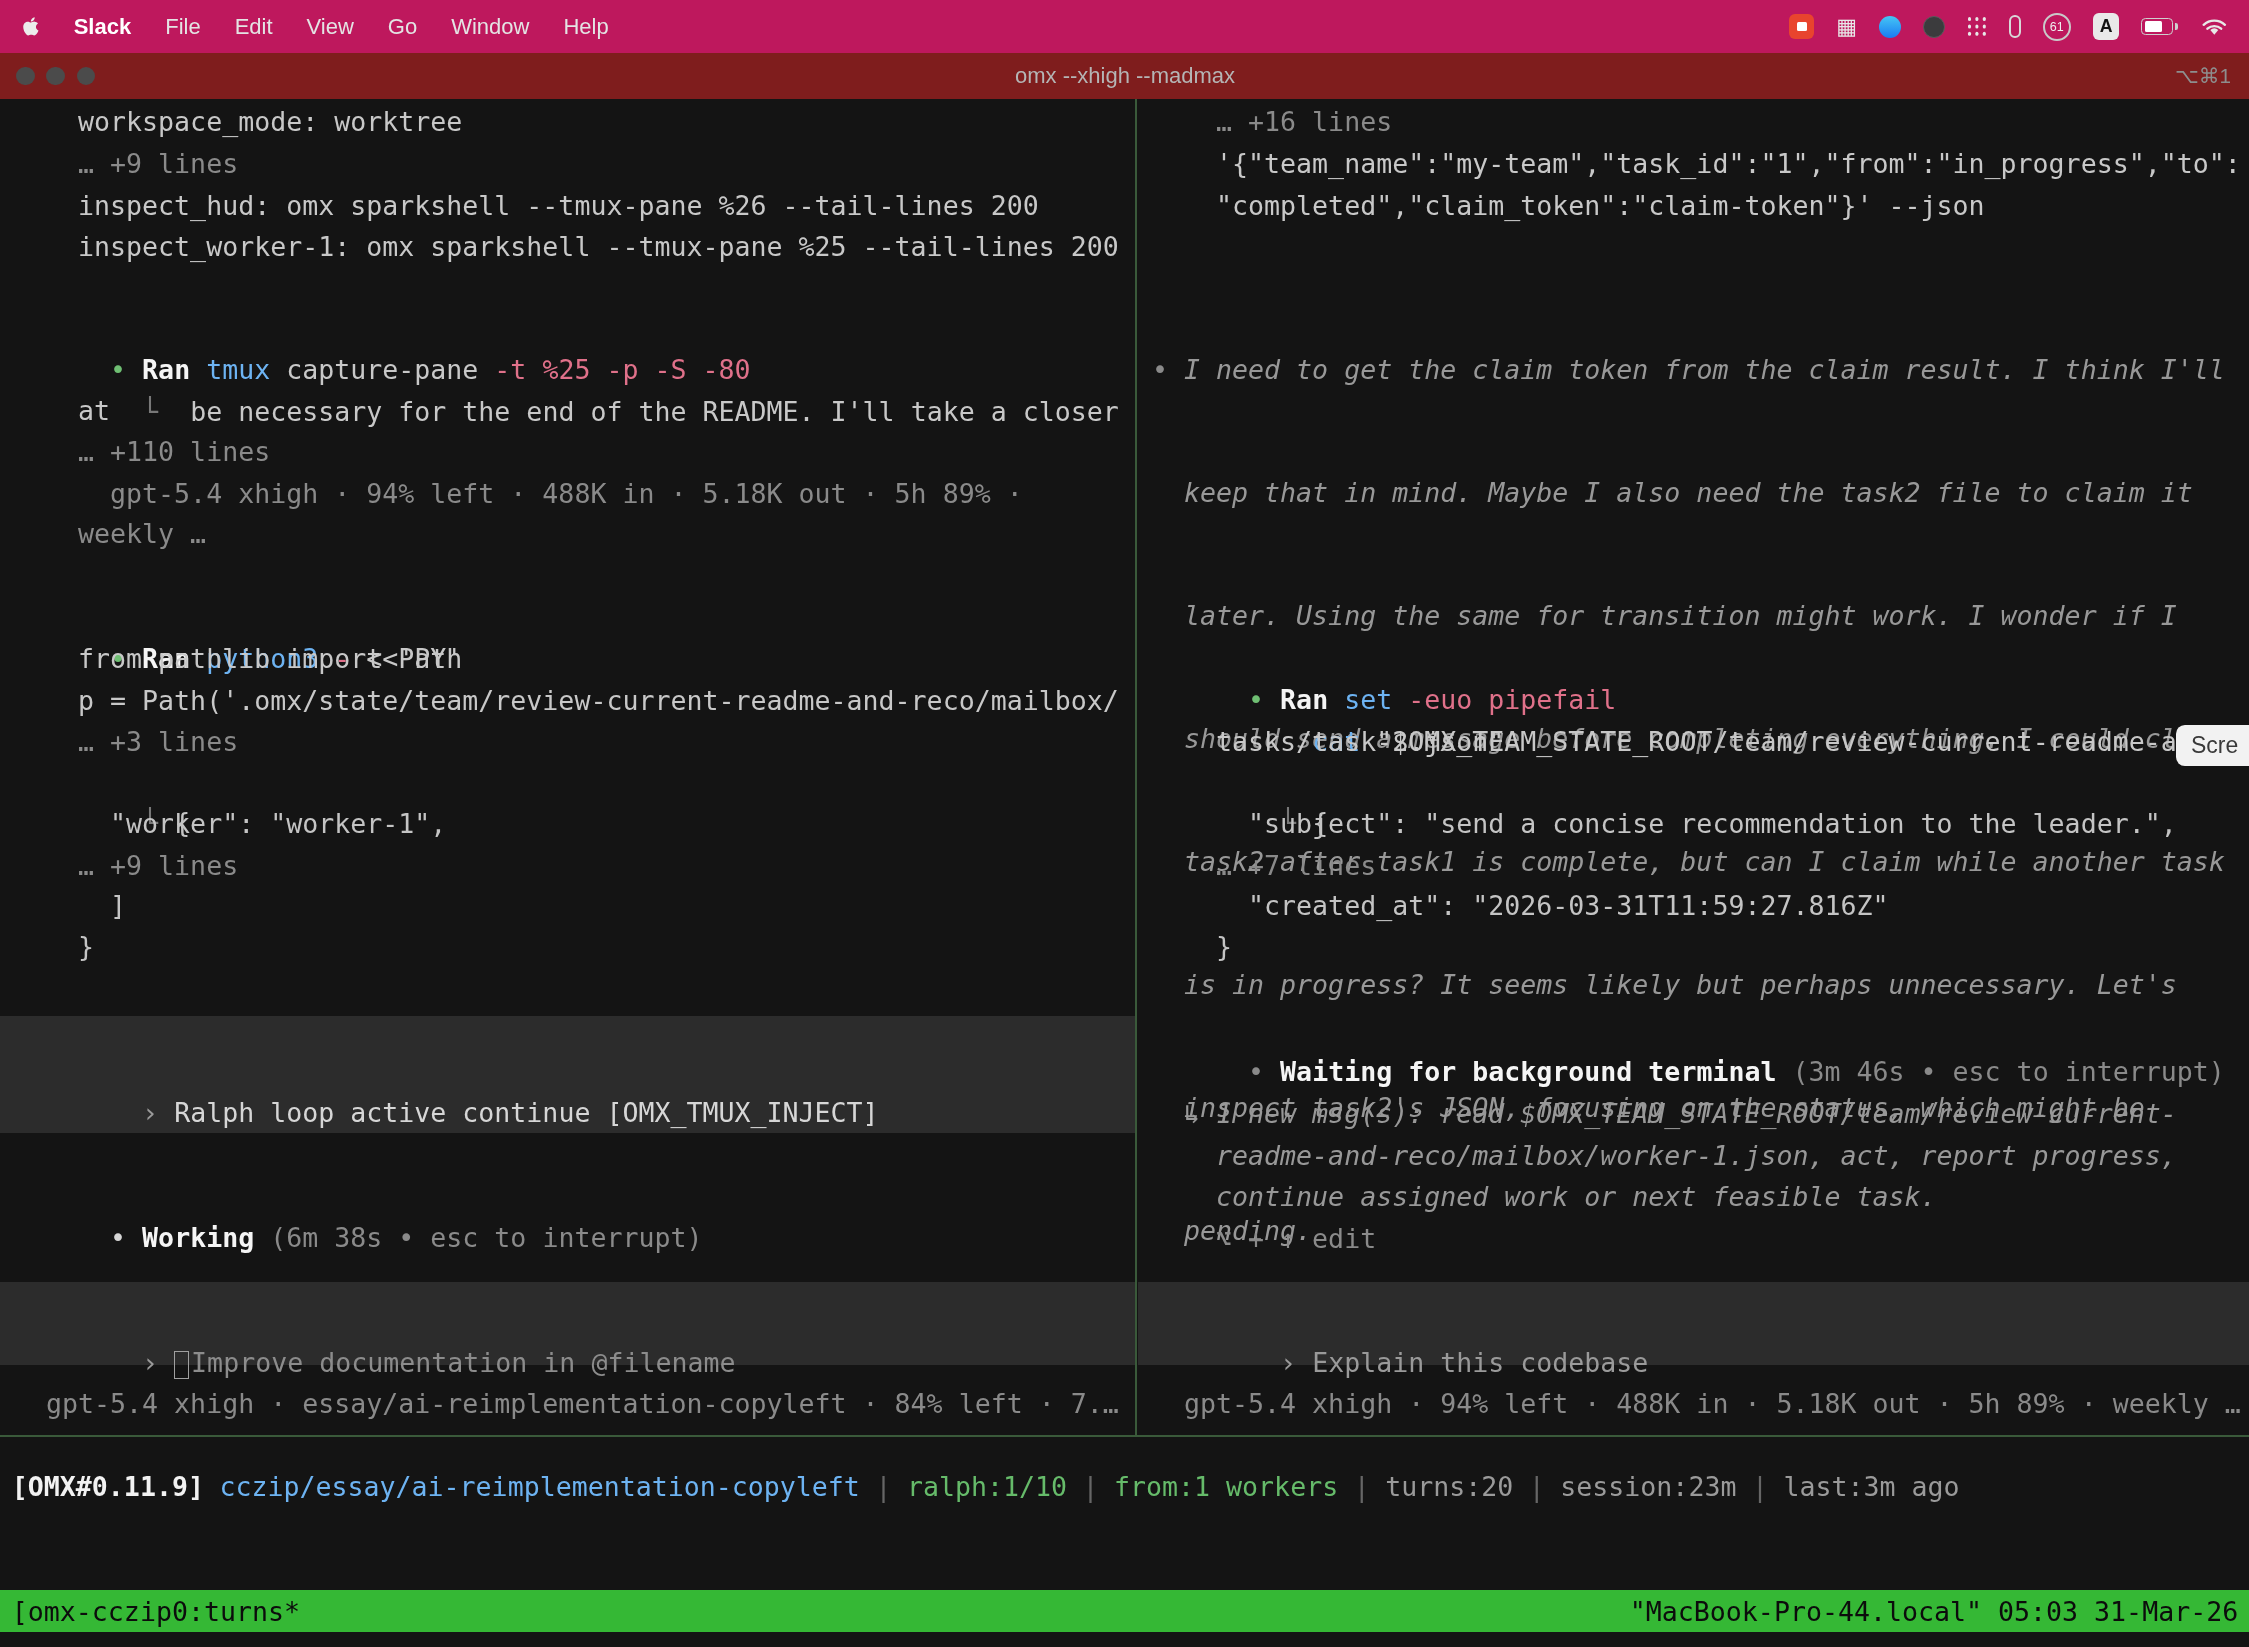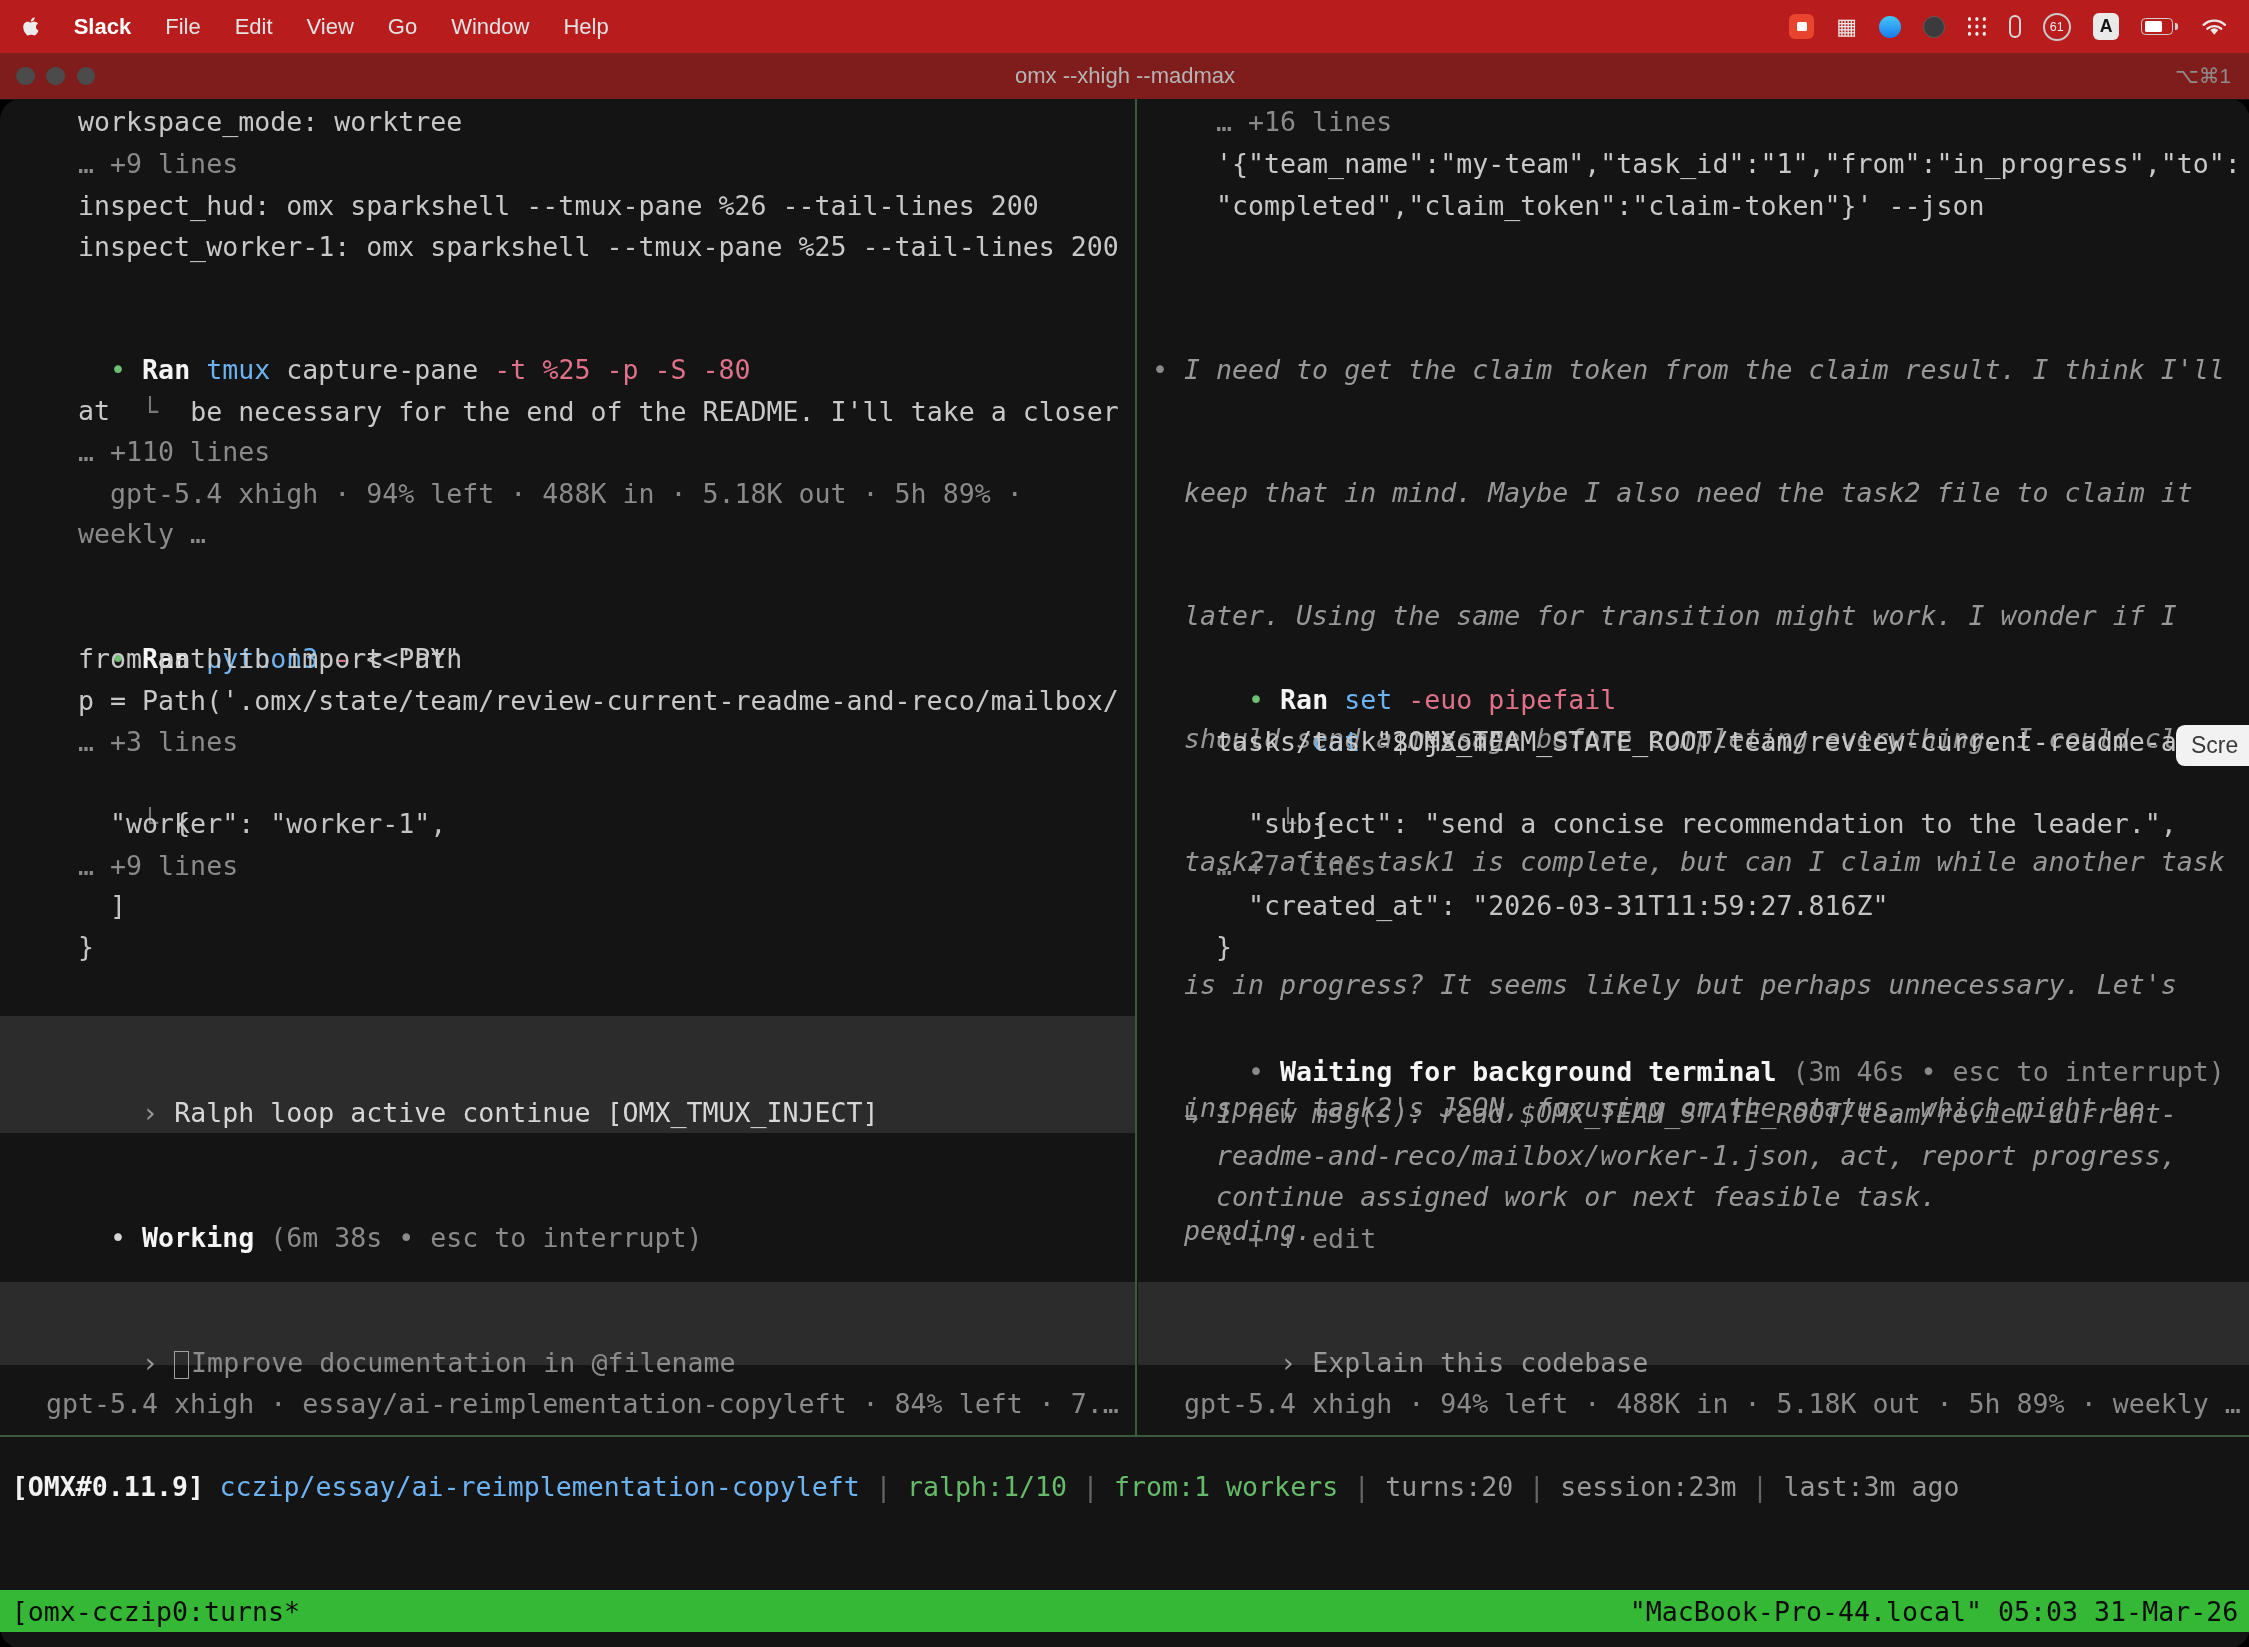--- a/index.html
+++ b/index.html
@@ -1,19 +1,19 @@
 <!DOCTYPE html>
 <html style="font-size:11.8px"><head>
 <meta charset="utf-8">
 <style>
   html,body{margin:0;padding:0;background:#000;}
   body{width:2250px;height:1648px;overflow:hidden;position:relative;font-family:"Liberation Sans",sans-serif;}
 
   
-  .menubar{position:absolute;top:0;left:0;right:0;height:53px;background:#b91c1c;display:flex;align-items:center;
+  .menubar{position:absolute;top:0;left:0;right:0;height:53px;background:#be185d;display:flex;align-items:center;
     padding:16px 22px;box-sizing:border-box;color:#e9e9e9;font-size:22px;}
   .mb-left{display:flex;align-items:center;gap:34px;}
   .mb-apple{display:inline-flex;align-items:center;}
   .mb-app{font-weight:bold;color:#fff;}
   .menu-item{color:#e4e4e4;}
   .mb-right{margin-left:auto;display:flex;align-items:center;gap:22px;}
   .mb-ic{display:inline-flex;align-items:center;justify-content:center;color:#e8e8e8;font-size:22px;position:relative;}
   .rec{width:25px;height:25px;border-radius:5.9px;background:#e8442e;}
   .rec-inner{width:9.6px;height:9.6px;background:#fff;border-radius:1.5px;}
   .circle-blue{width:22px;height:22px;border-radius:50%;background:linear-gradient(#45c6f5,#1a7bf2);}
@@ -32,21 +32,21 @@
   
   .titlebar{position:absolute;top:53px;left:0;right:0;height:46px;background:#7f1d1d;border-bottom:0.7px solid #121212;
     display:flex;align-items:center;}
   .tl{position:absolute;left:16px;display:flex;gap:11.8px;}
   .tl span{width:18.5px;height:18.5px;border-radius:50%;background:#4b4b4b;}
   .tb-title{flex:1;text-align:center;color:#b5b5b5;font-size:22px;}
   .tb-shortcut{position:absolute;right:19px;color:#8e8e8e;font-size:20.7px;}
 
   
   .terminal{position:absolute;top:99px;left:0;right:0;bottom:0;background:#141414;
-    font-family:"DejaVu Sans Mono","DejaVu Sans",monospace;font-size:26.6px;border-radius:21px;}
+    font-family:"DejaVu Sans Mono","DejaVu Sans",monospace;font-size:26.6px;}
   .pane{position:absolute;top:0;overflow:hidden;}
   .pane-left{left:0;width:1135px;height:1336px;}
   .pane-right{left:1138px;right:0;height:1336px;}
   .ln{position:absolute;left:14px;white-space:pre;height:41px;line-height:41px;}
   .band{position:absolute;left:0;right:0;background:#2c2c2c;}
   .band .ln{left:14px;}
   .vborder{position:absolute;left:1135px;top:0;width:2.2px;height:1336px;background:#3a5a3a;}
   .hborder{position:absolute;left:0;right:0;top:1336px;height:2.2px;background:#3a5a3a;}
 
   .t-def{color:#c8c8c8;}

